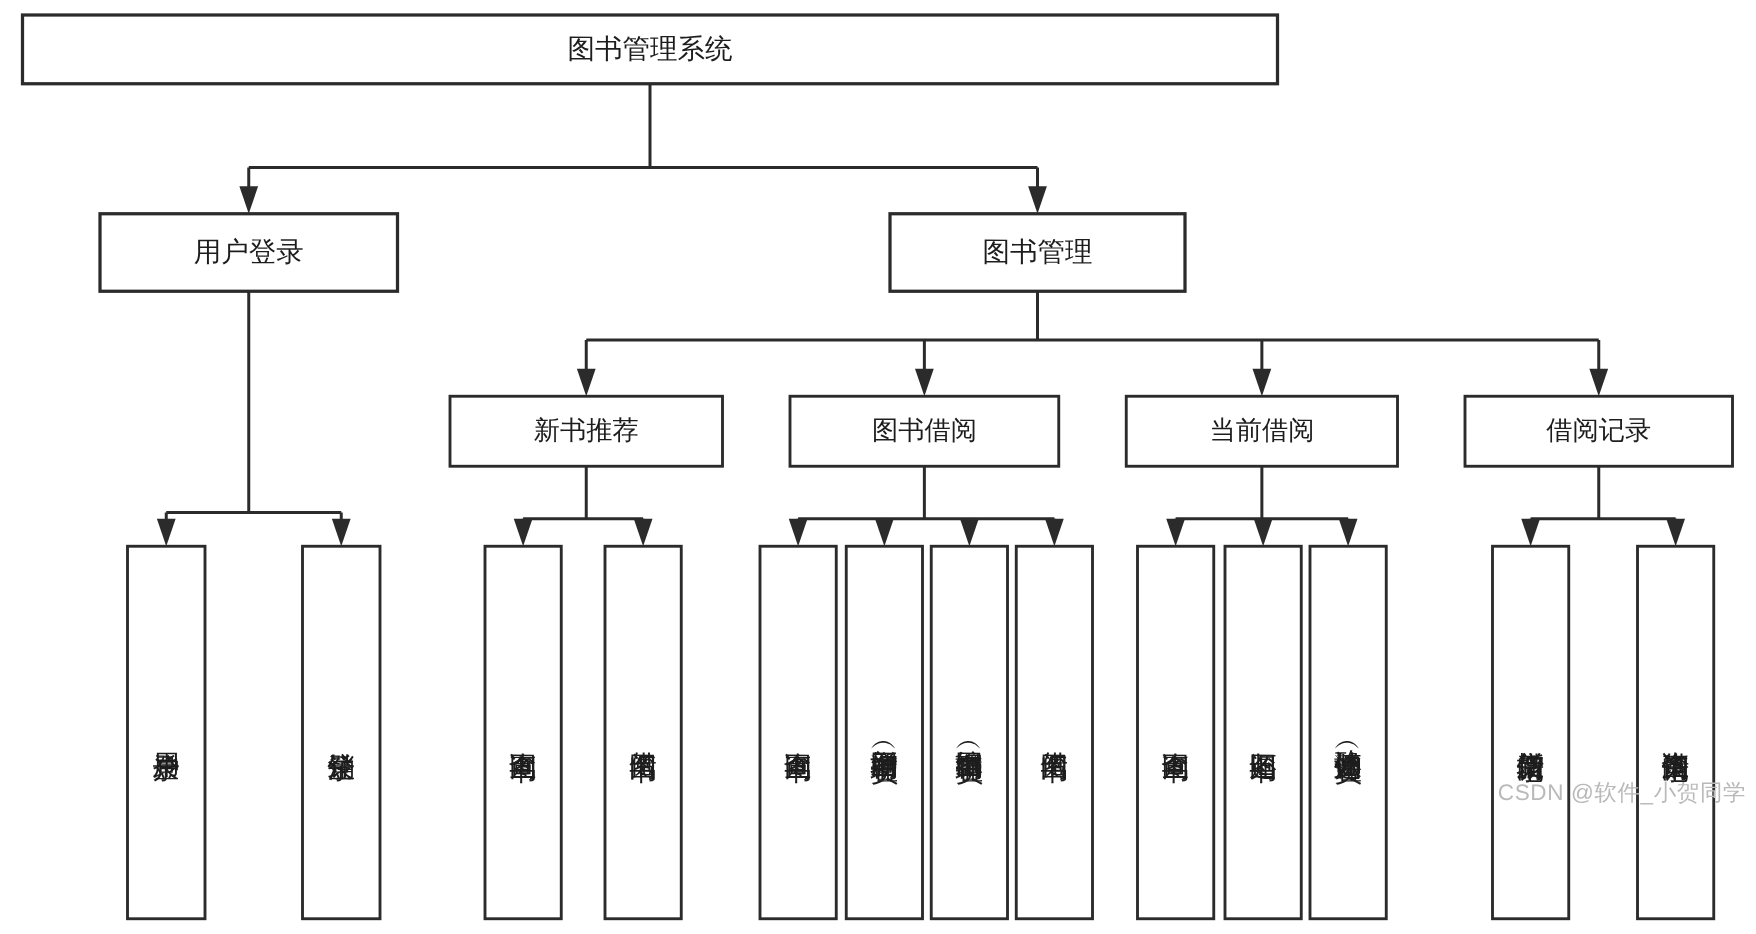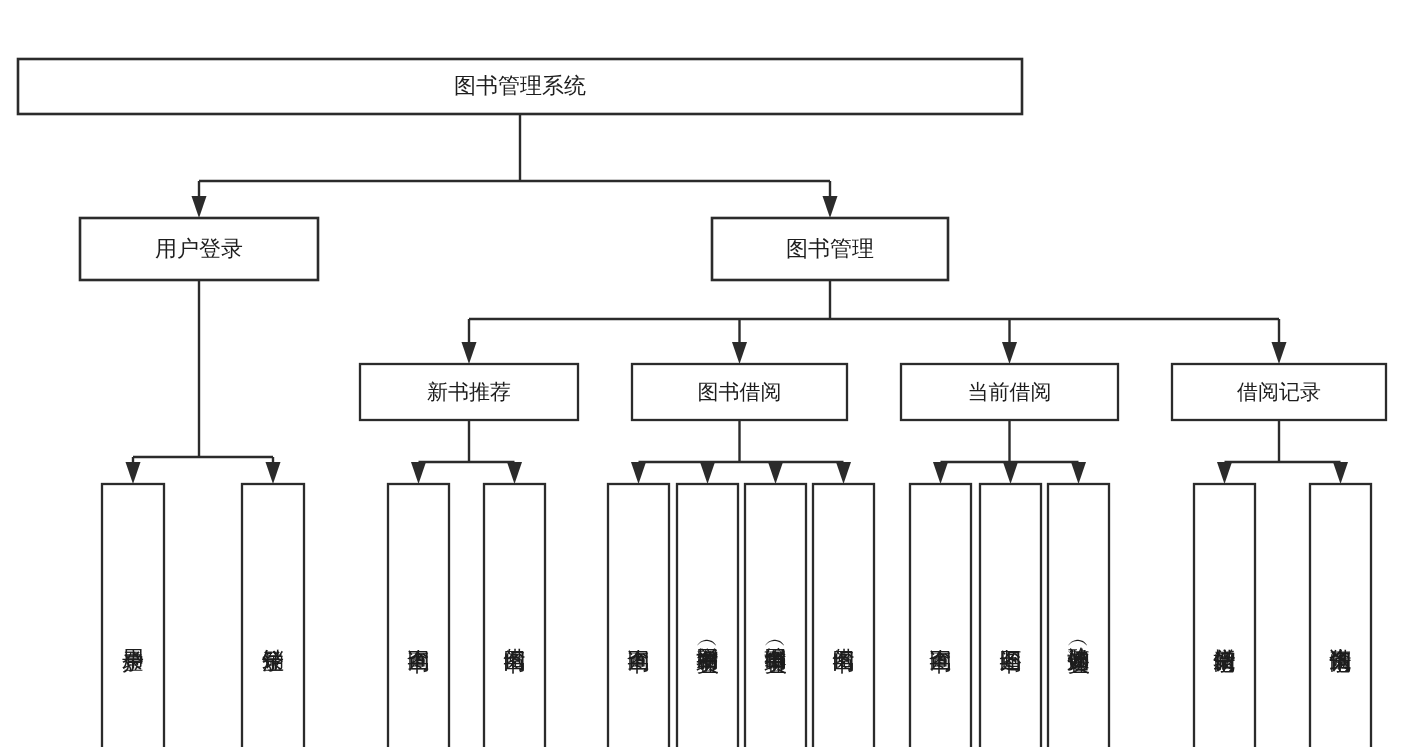--- a/index.html
+++ b/index.html
@@ -13,21 +13,20 @@
     font-family: "Liberation Sans", "DejaVu Sans", sans-serif;
     overflow: hidden;
     position: relative;
   }
   #diagram-root {
     position: absolute;
     left: 0;
     top: 0;
     width: 1405px;
     height: 652px;
-    margin-top: 47px;
   }
   svg.flow {
     display: block;
     width: 1405px;
     height: 747px;
   }
   .node-rect {
     fill: #ffffff;
     stroke: #2b2b2b;
     stroke-width: 2.6;
@@ -215,13 +214,14 @@
       <div class="vert-label-wrap" style="left: 1048px; top: 437px; width: 61px; height: 298px;">
         <span class="vert-label">确认归还（管理员）</span>
       </div>
       <div class="vert-label-wrap" style="left: 1194px; top: 437px; width: 61px; height: 298px;">
         <span class="vert-label">新增借阅记录</span>
       </div>
       <div class="vert-label-wrap" style="left: 1310px; top: 437px; width: 61px; height: 298px;">
         <span class="vert-label">查询借阅记录</span>
       </div>
     </div>
+  <div class="watermark">CSDN @软件_小贺同学</div>
 </div>
 
 </body></html>

